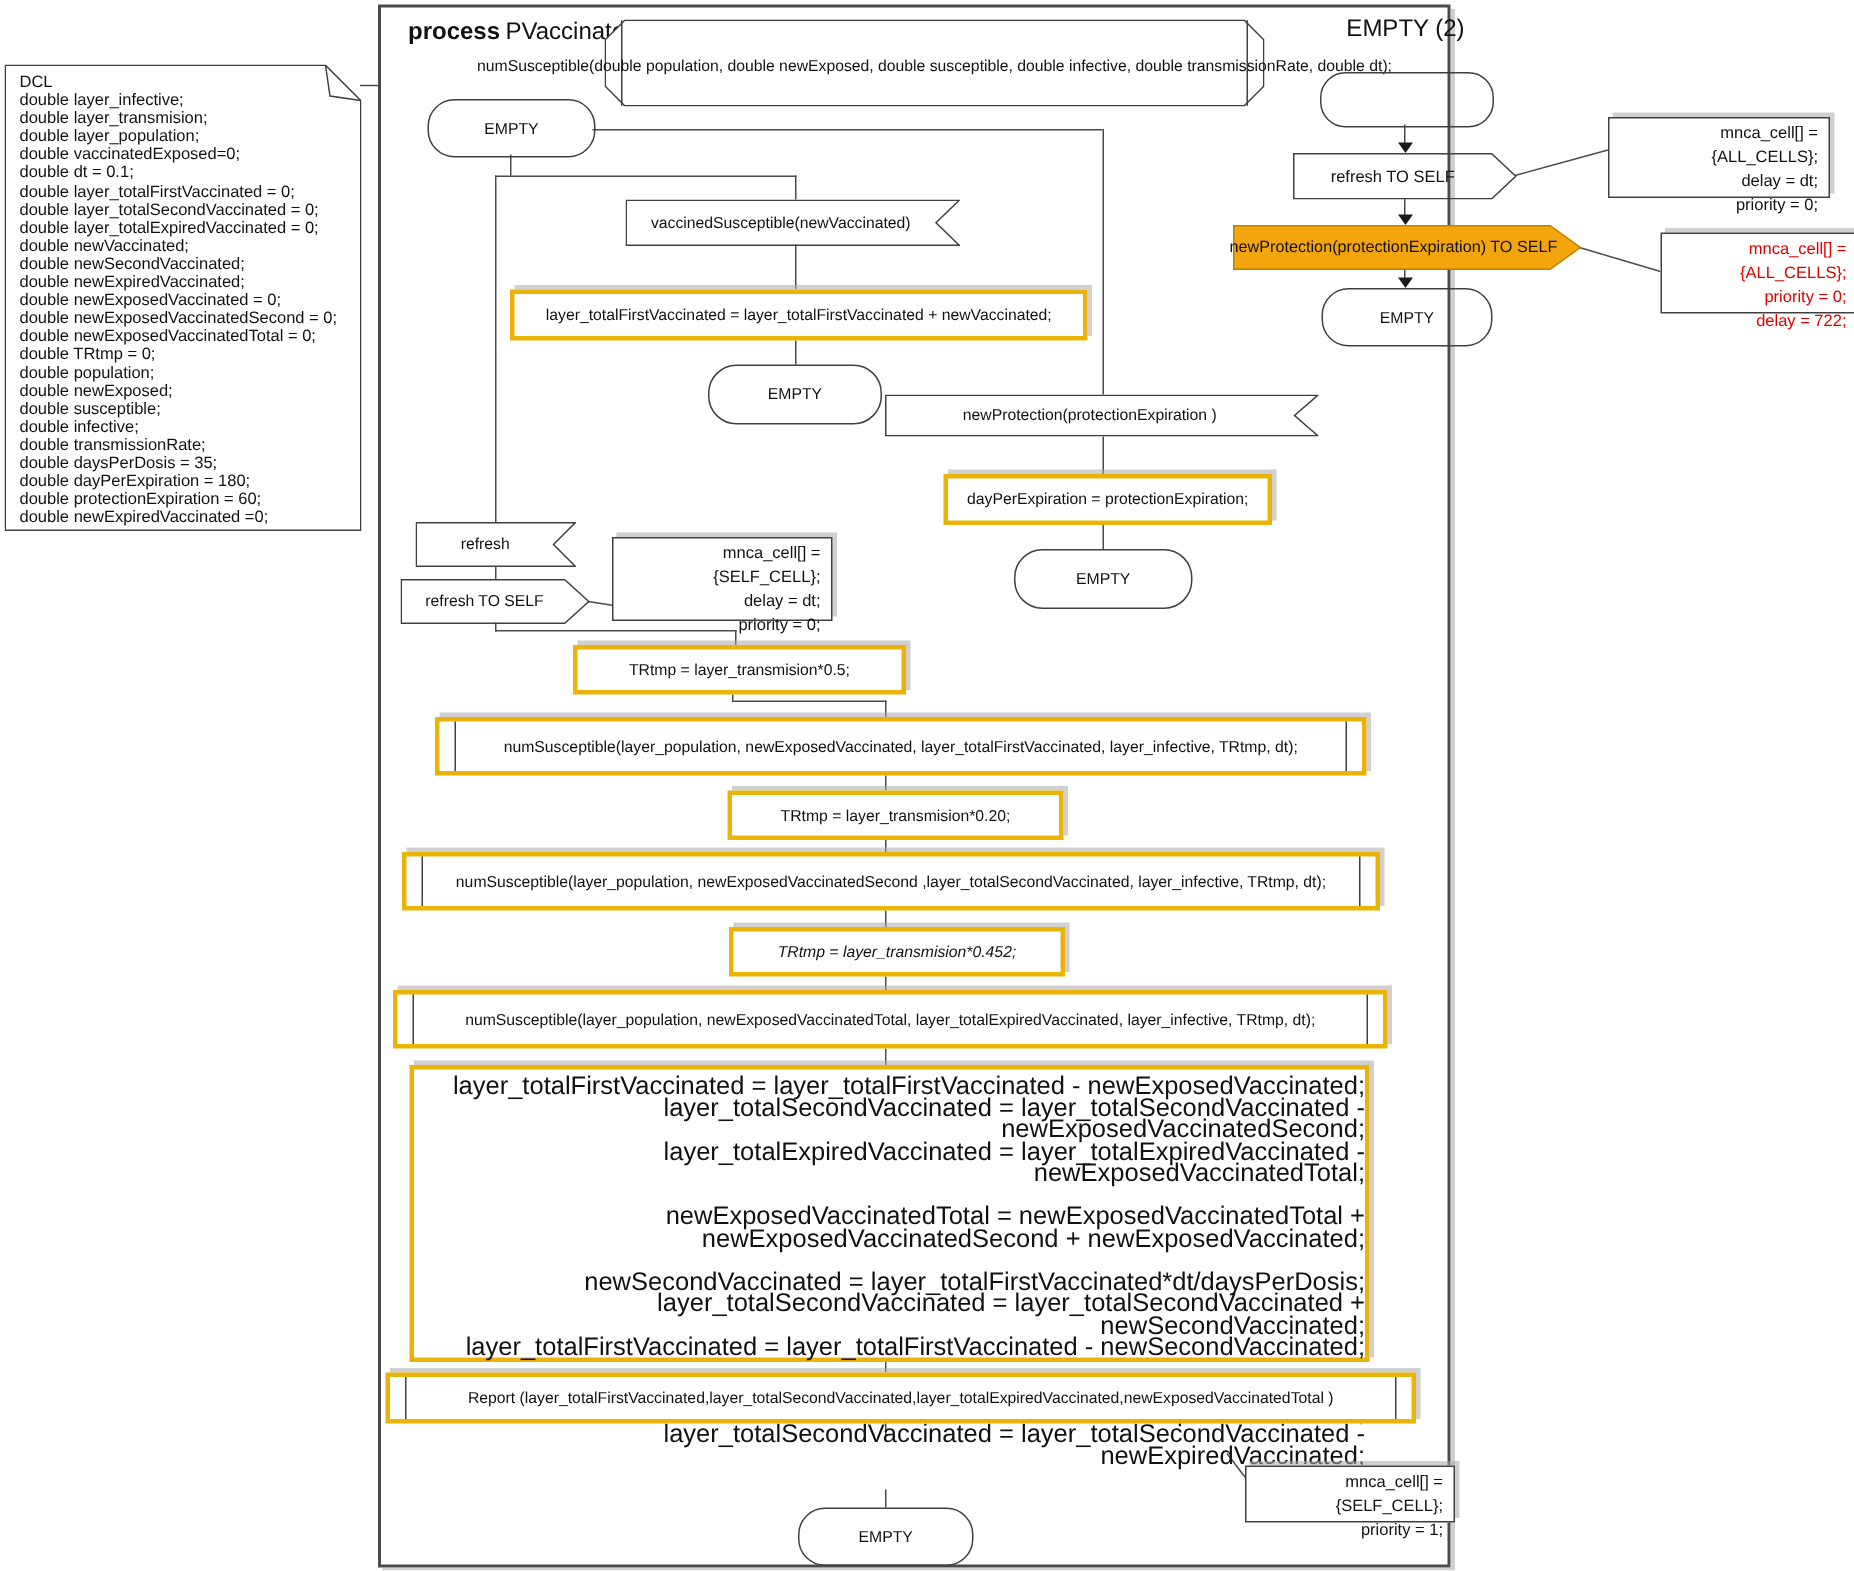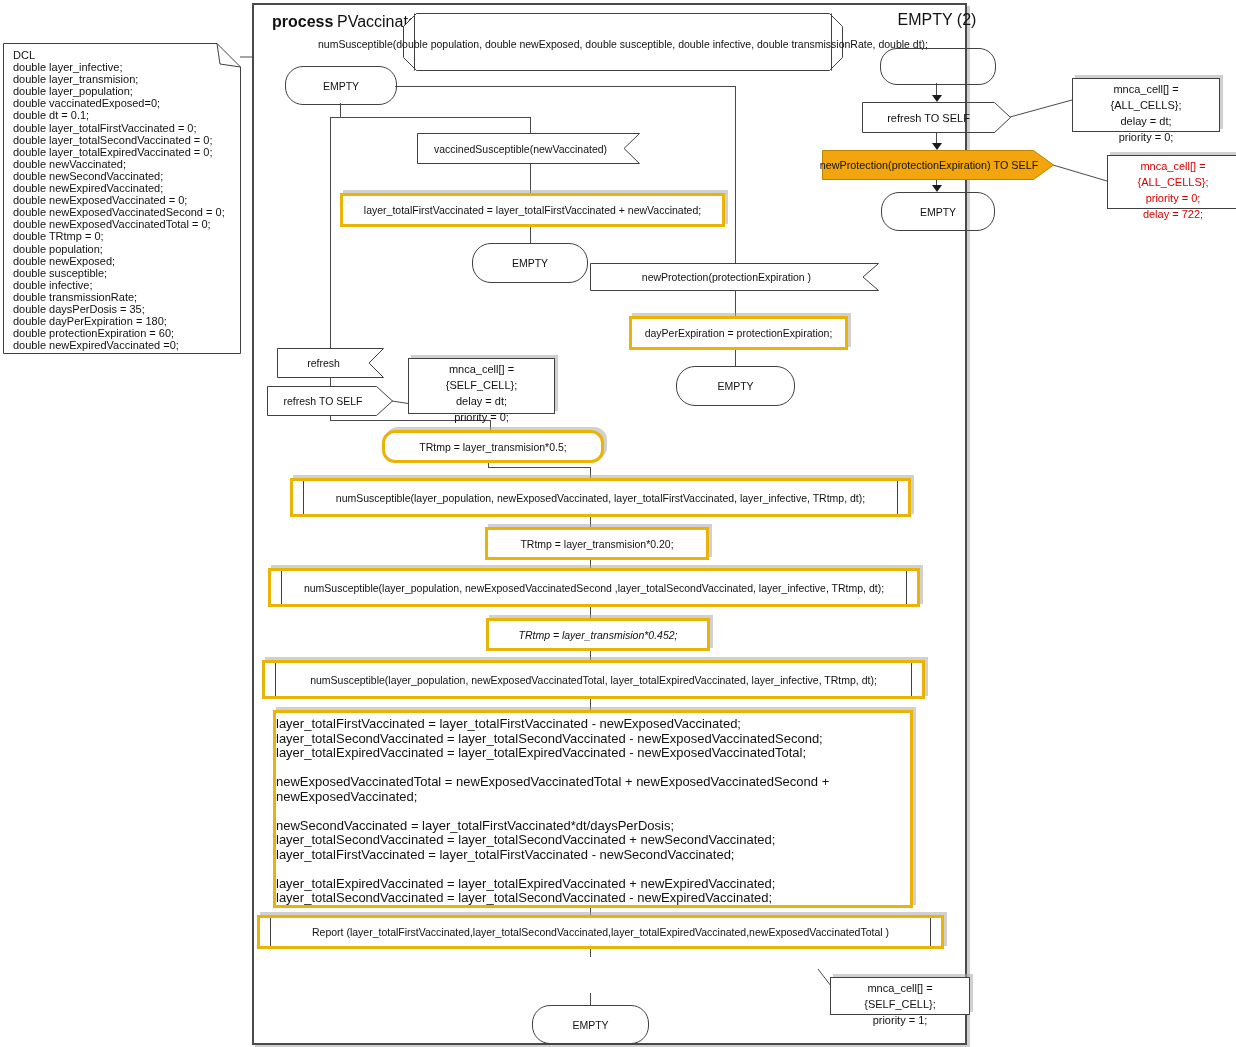--- a/index.html
+++ b/index.html
@@ -9,27 +9,27 @@
   .ln.v{width:1px;} .ln.h{height:1px;}
   .arrow{position:absolute;width:0;height:0;border-left:5px solid transparent;
          border-right:5px solid transparent;border-top:7px solid #1a1a1a;}
   .box{position:absolute;background:#fff;border:3px solid #eab308;
        box-shadow:3px -3px 0 rgba(170,170,170,.55);
        display:flex;align-items:center;justify-content:center;
        font-size:10.5px;text-align:center;white-space:nowrap;}
   .call::before,.call::after{content:"";position:absolute;top:0;bottom:0;width:0;
        border-left:1px solid #404040;}
   .call::before{left:10px;} .call::after{right:10px;}
-  .multiline{display:block;white-space:normal;text-align:left;padding-top:4px;
-       line-height:14.5px;font-size:13px;}
+  .multiline{display:block;white-space:normal;text-align:right;padding-top:4px;
+       line-height:14.5px;font-size:17px;}
   .note-text{position:absolute;left:10px;top:6px;right:4px;font-size:11px;
        line-height:12.1px;text-align:left;}
   .ann{position:absolute;background:#fff;border:1px solid #404040;
        box-shadow:3px -3px 0 rgba(170,170,170,.55);
-       font-size:11px;line-height:16px;padding:2px 7px;text-align:center;}
+       font-size:11px;line-height:16px;padding:2px 7px;text-align:right;}
   .ann.red{color:#DD0000;}
   .stadium{position:absolute;border:1px solid #404040;background:transparent;
        display:flex;align-items:center;justify-content:center;font-size:10.5px;}
   .shape{position:absolute;}
   .shape svg{position:absolute;left:0;top:0;display:block;}
   .lbl{position:absolute;inset:0;display:flex;align-items:center;justify-content:center;
        font-size:10.5px;text-align:center;white-space:nowrap;}
   .hdr{position:absolute;font-size:16px;}
   .frame{position:absolute;border:2px solid #4a4a4a;box-shadow:3px 3px 0 rgba(170,170,170,.55);background:transparent;}
 </style>
@@ -167,21 +167,21 @@
       <polygon points="0.5,0.5 109.5,0.5 125.5,15 109.5,29.5 0.5,29.5"></polygon>
     </svg>
     <div class="lbl" style="padding-right:14px;">refresh TO SELF</div>
   </div>
   <div class="ann" style="left:408px;top:358px;width:131px;height:50px;">
       <div>mnca_cell[] = {SELF_CELL};</div>
       <div>delay = dt;</div>
       <div>priority = 0;</div>
     </div>
 
-  <div class="box" style="left:382px;top:430px;width:216px;height:27px;border-radius:13px;">TRtmp = layer_transmision*0.5;</div>
+  <div class="box" style="left:382px;top:430px;width:216px;height:27px;">TRtmp = layer_transmision*0.5;</div>
   <div class="box call" style="left:290px;top:478px;width:615px;height:33px;">numSusceptible(layer_population, newExposedVaccinated, layer_totalFirstVaccinated, layer_infective, TRtmp, dt);</div>
   <div class="box" style="left:485px;top:527px;width:218px;height:27px;">TRtmp = layer_transmision*0.20;</div>
   <div class="box call" style="left:268px;top:568px;width:646px;height:33px;">numSusceptible(layer_population, newExposedVaccinatedSecond ,layer_totalSecondVaccinated, layer_infective, TRtmp, dt);</div>
   <div class="box" style="left:486px;top:618px;width:218px;height:27px;font-style:italic;">TRtmp = layer_transmision*0.452;</div>
   <div class="box call" style="left:262px;top:660px;width:657px;height:33px;">numSusceptible(layer_population, newExposedVaccinatedTotal, layer_totalExpiredVaccinated, layer_infective, TRtmp, dt);</div>
 
   <div class="box" style="left:273px;top:710px;width:634px;height:192px;align-items:flex-start;">
     <div class="multiline" style="width:100%;">
         <div>layer_totalFirstVaccinated = layer_totalFirstVaccinated - newExposedVaccinated;</div>
         <div>layer_totalSecondVaccinated = layer_totalSecondVaccinated - newExposedVaccinatedSecond;</div>

